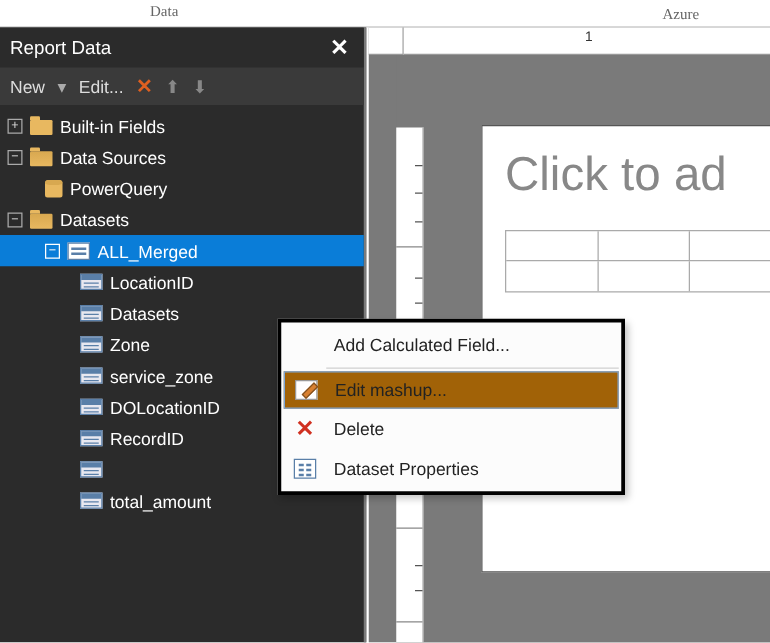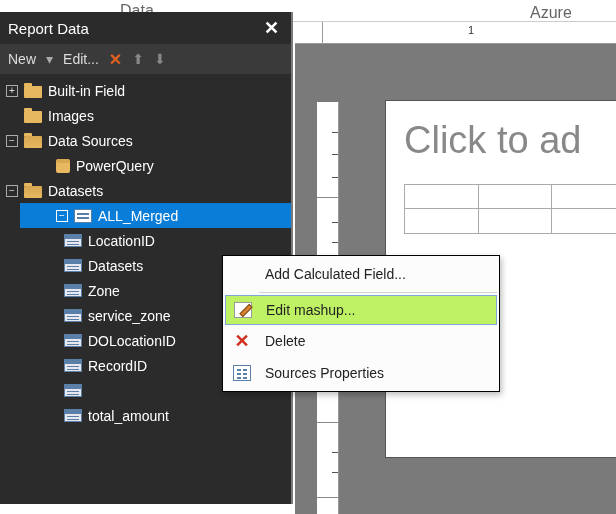--- a/index.html
+++ b/index.html
@@ -12,38 +12,39 @@
     width: 616px;
     height: 514px;
     position: relative;
   }
   .top-tabs {
     height: 22px;
     background: #fff;
     border-bottom: 1px solid #ccc;
     display: flex;
     color: #666;
-    font-size: 16px;
-    position: relative;
+    font-size: 12px;
+    position: relative;
+    font-family: Liberation Serif, serif;
   }
   .top-tabs .tab-left {
     position: absolute;
     left: 120px;
     top: 2px;
   }
   .top-tabs .tab-right {
     position: absolute;
     left: 530px;
     top: 4px;
   }
   
   .panel {
     position: absolute;
     left: 0;
-    top: 12px;
+    top: 22px;
     width: 293px;
     height: 492px;
     background: #2b2b2b;
     border-right: 2px solid #7a7a7a;
     color: #fff;
   }
   .panel-header {
     height: 32px;
     background: #2b2b2b;
     display: flex;
@@ -73,21 +74,21 @@
     align-items: center;
     height: 25px;
     padding-left: 6px;
     font-size: 14px;
     color: #fff;
     white-space: nowrap;
   }
   .tree-row.selected {
     background: #0a7dd8;
   }
-  .tree-row.sub { padding-left: 36px; margin-left: 20px; }
+  .tree-row.sub { padding-left: 36px; }
   .tree-row.subsub { padding-left: 64px; }
   .expander {
     width: 12px;
     height: 12px;
     border: 1px solid #aaa;
     display: inline-flex;
     align-items: center;
     justify-content: center;
     font-size: 10px;
     line-height: 1;
@@ -270,36 +271,36 @@
     flex:1; border-right: 1px solid #aaa;
   }
   .table-placeholder .thr div:last-child { border-right: none; }
   
   .ctxmenu {
     position: absolute;
     top: 255px;
     left: 222px;
     width: 278px;
     background: #fcfcfc;
-    border: 1px solid #000000;
+    border: 3px solid #000000;
     box-shadow: 2px 3px 6px rgba(0,0,0,0.25);
     padding: 2px;
     font-size: 14px;
     color: #222;
     z-index: 50;
   }
   .ctx-item {
     display: flex;
     align-items: center;
     height: 32px;
     padding: 0 6px;
   }
   .ctx-item.hover {
     border: 1px solid #7da7d8;
-    background: #bef264;
+    background: #a16207;
     height: 30px;
   }
   .ctx-icon {
     width: 22px;
     height: 22px;
     margin-right: 12px;
     display: inline-flex;
     align-items: center;
     justify-content: center;
     flex-shrink: 0;
@@ -362,26 +363,21 @@
     <span style="color:#aaa">▾</span>
     <span>Edit...</span>
     <span class="orange-x">✕</span>
     <span class="arrow">⬆</span>
     <span class="arrow">⬇</span>
   </div>
   <div class="tree">
     <div class="tree-row">
       <span class="expander">+</span>
       <span class="icon icon-folder"></span>
-      <span>Built-in Field</span>
-    </div>
-    <div class="tree-row">
-      <span class="expander empty"></span>
-      <span class="icon icon-folder"></span>
-      <span>Images</span>
+      <span>Built-in Fields</span>
     </div>
     <div class="tree-row">
       <span class="expander">−</span>
       <span class="icon icon-folder open"></span>
       <span>Data Sources</span>
     </div>
     <div class="tree-row sub">
       <span class="icon icon-db"></span>
       <span>PowerQuery</span>
     </div>
@@ -485,15 +481,15 @@
     <span>Edit mashup...</span>
   </div>
   <div class="ctx-item">
     <span class="ctx-icon del-ico">✕</span>
     <span>Delete</span>
   </div>
   <div class="ctx-item">
     <span class="ctx-icon">
         <span class="props-ico"></span>
       </span>
-    <span>Sources Properties</span>
+    <span>Dataset Properties</span>
   </div>
 </div>
 
 </body></html>

